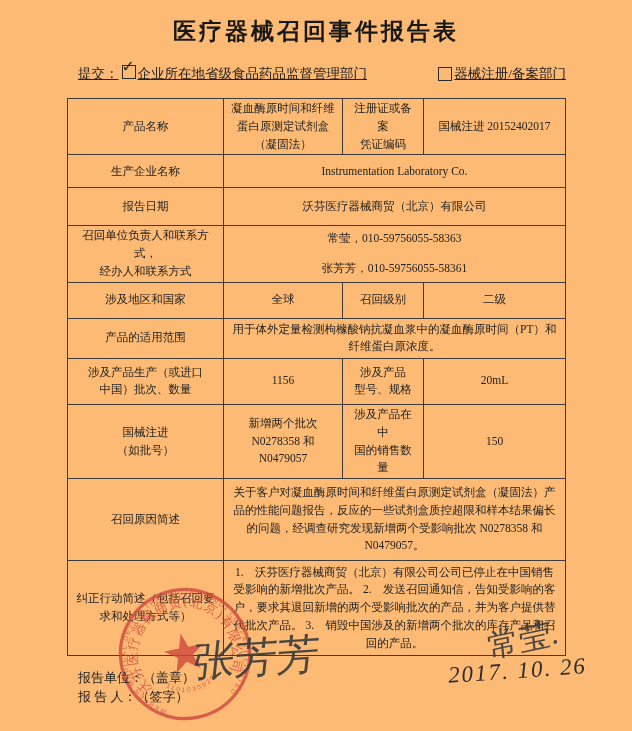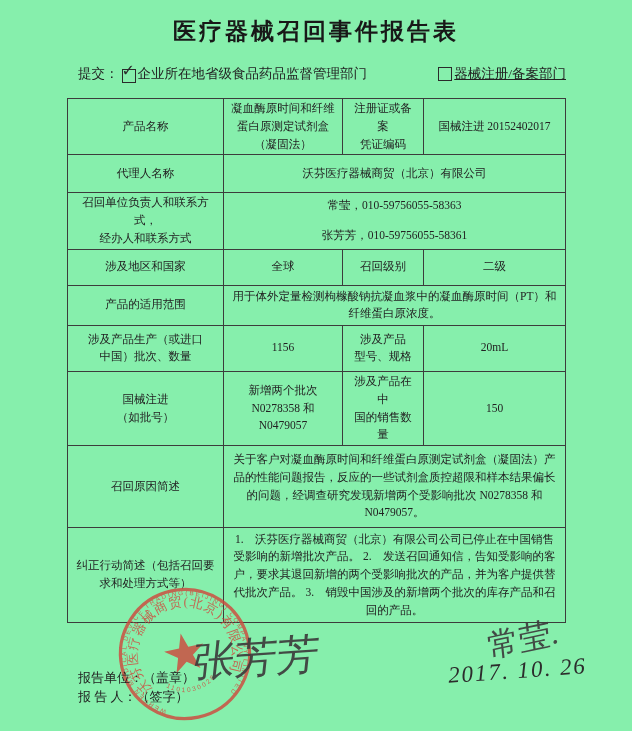--- a/index.html
+++ b/index.html
@@ -1,29 +1,29 @@
 <!DOCTYPE html>
 <html><head>
 <meta charset="utf-8">
 <style>
   html,body{margin:0;padding:0;background:#ffffff;}
   .page{
-    position:relative;width:632px;height:731px;background:#86efac;
+    position:relative;width:632px;height:731px;background:#fdba74;
     font-family:"Liberation Serif","DejaVu Serif",serif;color:#1f1f1f;overflow:hidden;
   }
   .title{
     position:absolute;top:16px;left:0;width:632px;text-align:center;
     font-family:"Liberation Sans","DejaVu Sans",sans-serif;
     font-size:23px;font-weight:bold;letter-spacing:3px;color:#181818;margin:0;
   }
   .submit-row{
     position:absolute;top:65px;left:78px;width:488px;display:flex;align-items:center;
     font-size:13.5px;color:#222;
   }
-  .submit-left{display:flex;align-items:flex-end;white-space:nowrap;}
+  .submit-left{display:flex;align-items:flex-start;white-space:nowrap;text-decoration:underline;}
   .submit-right{display:flex;align-items:center;white-space:nowrap;margin-left:auto;text-decoration:underline;}
   .checkbox{
     position:relative;display:inline-block;width:12px;height:12px;
     border:1.5px solid #2a2a2a;margin:0 2px 0 3px;flex:0 0 auto;
   }
   .checkbox .tick{
     position:absolute;left:-1px;top:-9px;font-size:16px;color:#2a2a2a;
     font-family:"DejaVu Sans",sans-serif;
   }
   table.form{
@@ -77,22 +77,26 @@
     <tbody>
         <tr style="height:49px">
       <td>产品名称</td>
       <td>凝血酶原时间和纤维
 蛋白原测定试剂盒
 （凝固法）</td>
       <td>注册证或备案
 凭证编码</td>
       <td>国械注进 20152402017</td>
     </tr>
+    <tr style="height:33px">
+      <td>生产企业名称</td>
+      <td colspan="3">Instrumentation Laboratory Co.</td>
+    </tr>
     <tr style="height:38px">
-      <td>代理人名称</td>
+      <td>报告日期</td>
       <td colspan="3">沃芬医疗器械商贸（北京）有限公司</td>
     </tr>
     <tr style="height:53px">
       <td>召回单位负责人和联系方式，
 经办人和联系方式</td>
       <td colspan="3"><span class="contact-line">常莹，010-59756055-58363</span><span class="contact-gap"></span><span class="contact-line">张芳芳，010-59756055-58361</span></td>
     </tr>
     <tr style="height:36px">
       <td>涉及地区和国家</td>
       <td>全球</td>

